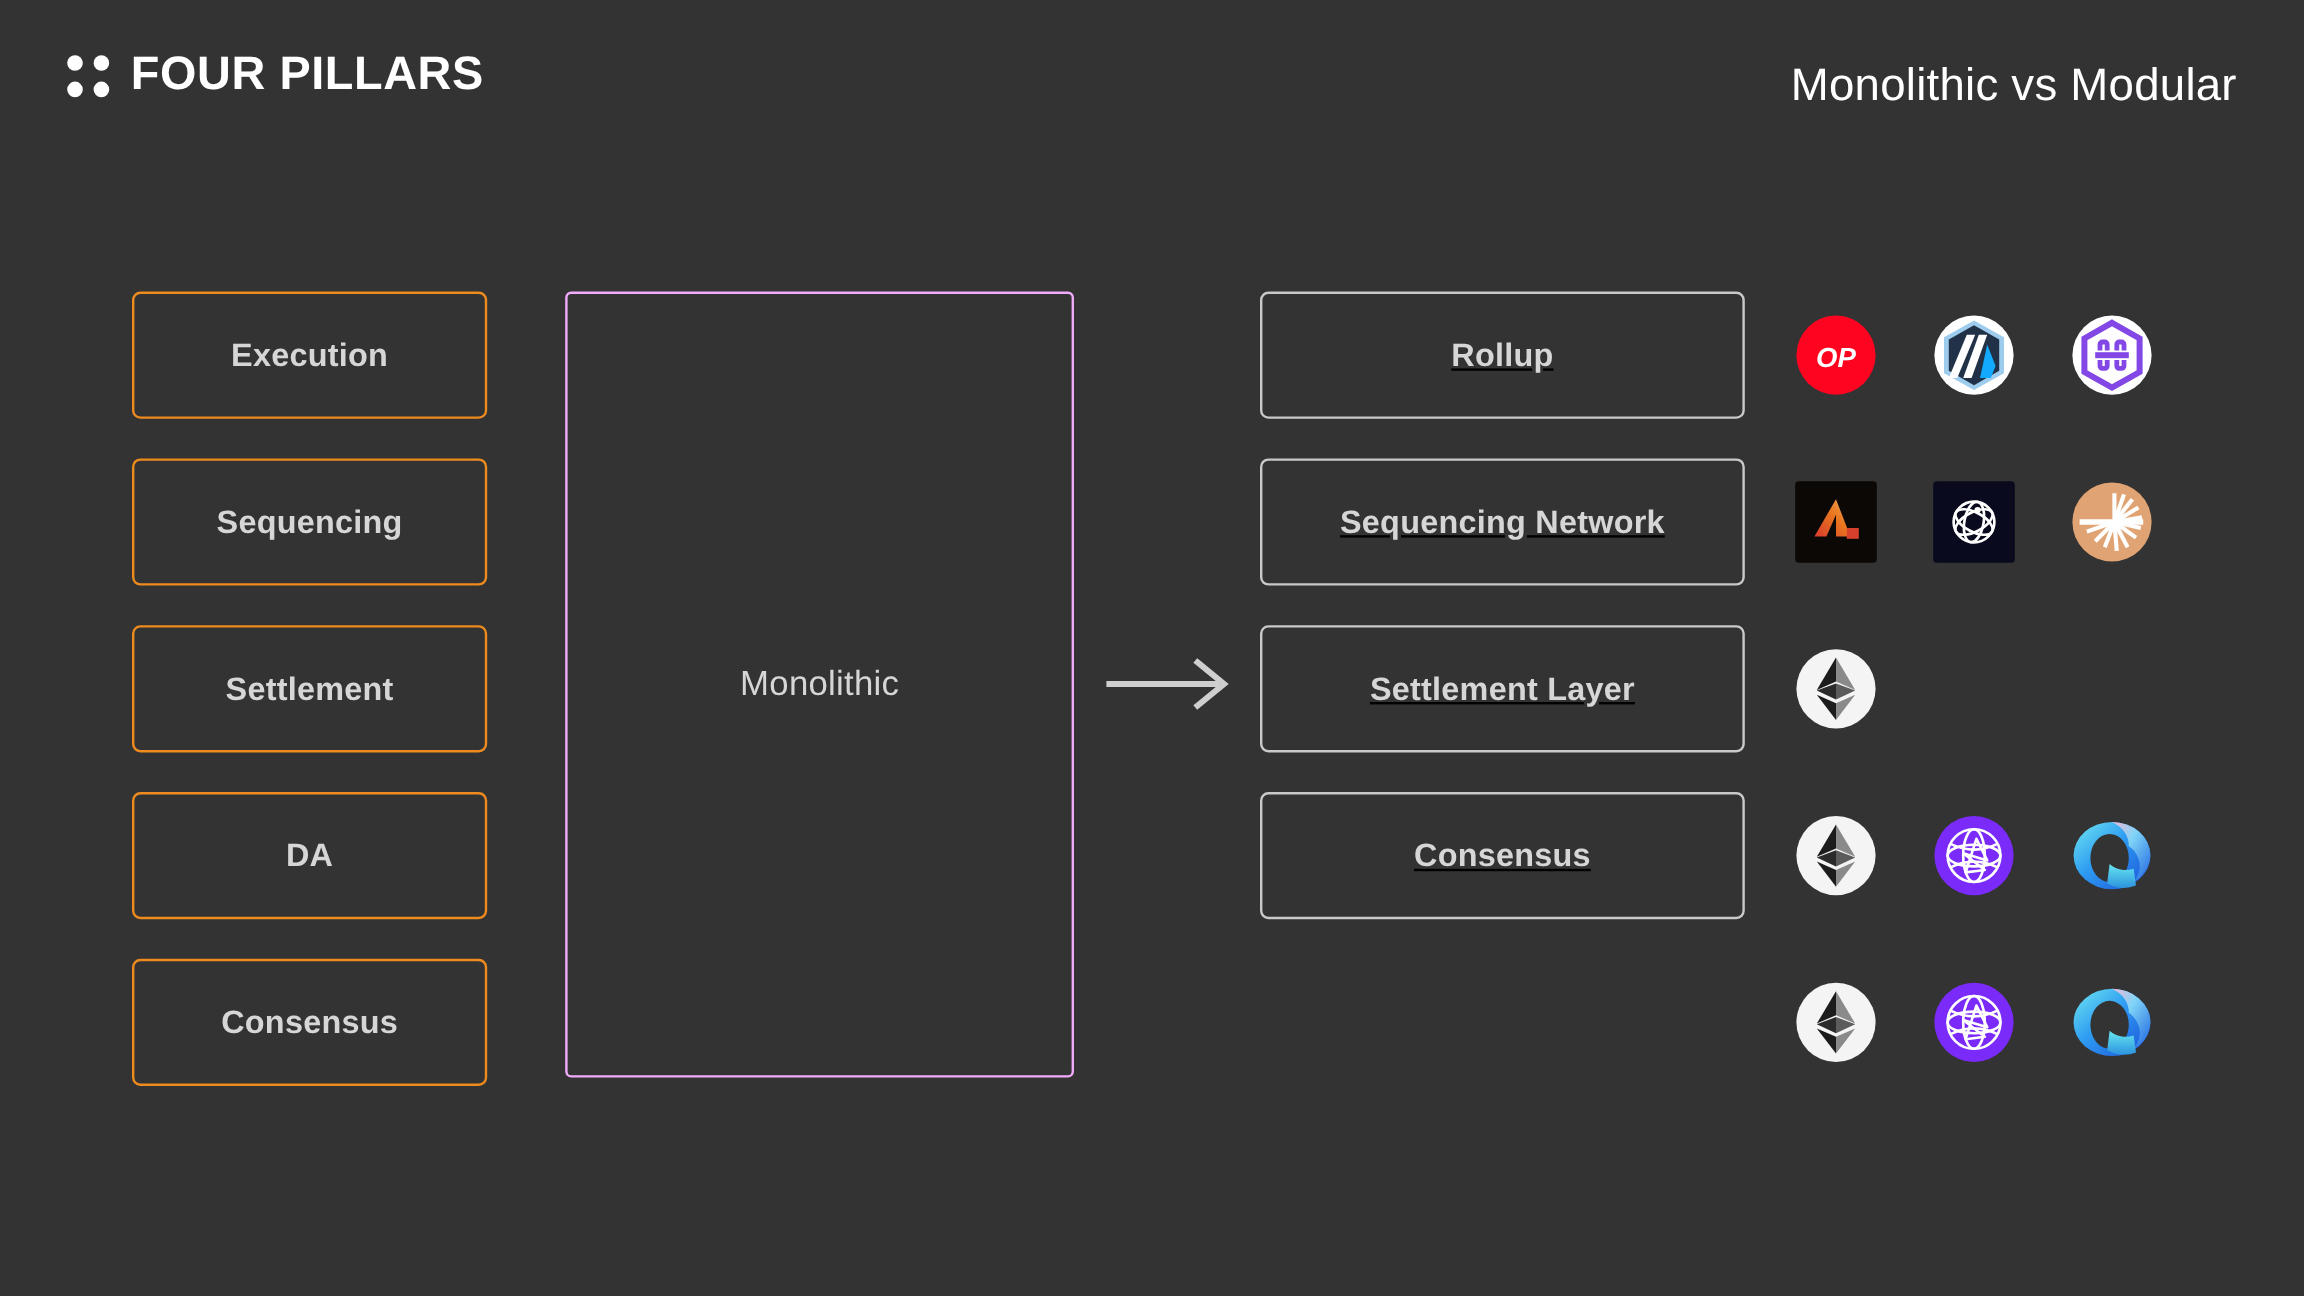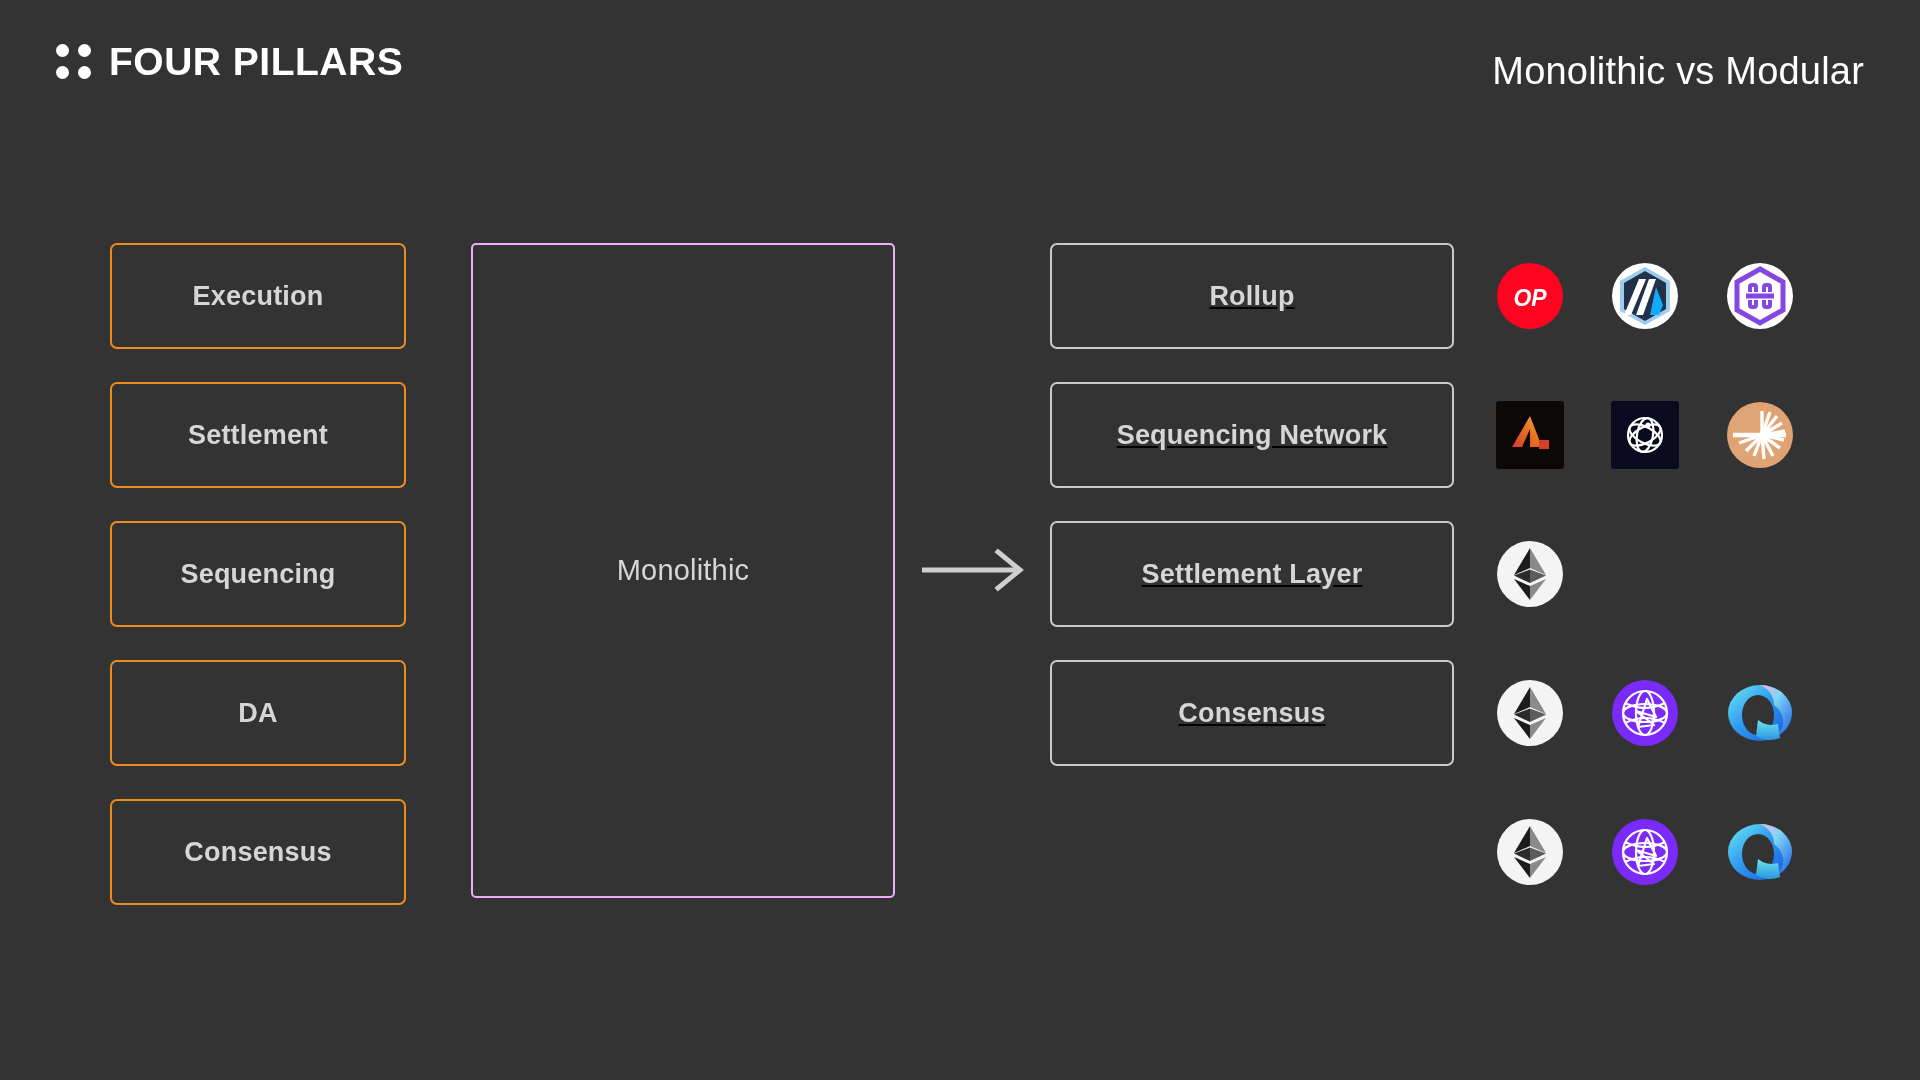--- a/index.html
+++ b/index.html
@@ -20,21 +20,21 @@
   .header {
     position: absolute;
     top: 0; left: 0; right: 0;
     height: 130px;
   }
   .brand {
     position: absolute;
     left: 56px;
     top: 42px;
     display: flex;
-    align-items: flex-start;
+    align-items: flex-end;
     gap: 18px;
   }
   .brand-mark {
     display: grid;
     grid-template-columns: 13px 13px;
     grid-template-rows: 13px 13px;
     gap: 9px;
     margin-top: 2px;
   }
   .brand-mark i {
@@ -197,24 +197,24 @@
   <div class="deck-title">Monolithic vs Modular</div>
 </div>
 
 <div class="stage">
 
   <div class="pillars">
     <div class="pillar">
       <span class="pillar-label">Execution</span>
     </div>
     <div class="pillar">
+      <span class="pillar-label">Sequencing</span>
+    </div>
+    <div class="pillar">
       <span class="pillar-label">Settlement</span>
-    </div>
-    <div class="pillar">
-      <span class="pillar-label">Sequencing</span>
     </div>
     <div class="pillar">
       <span class="pillar-label">DA</span>
     </div>
     <div class="pillar">
       <span class="pillar-label">Consensus</span>
     </div>
   </div>
 
   <div class="monolith">

